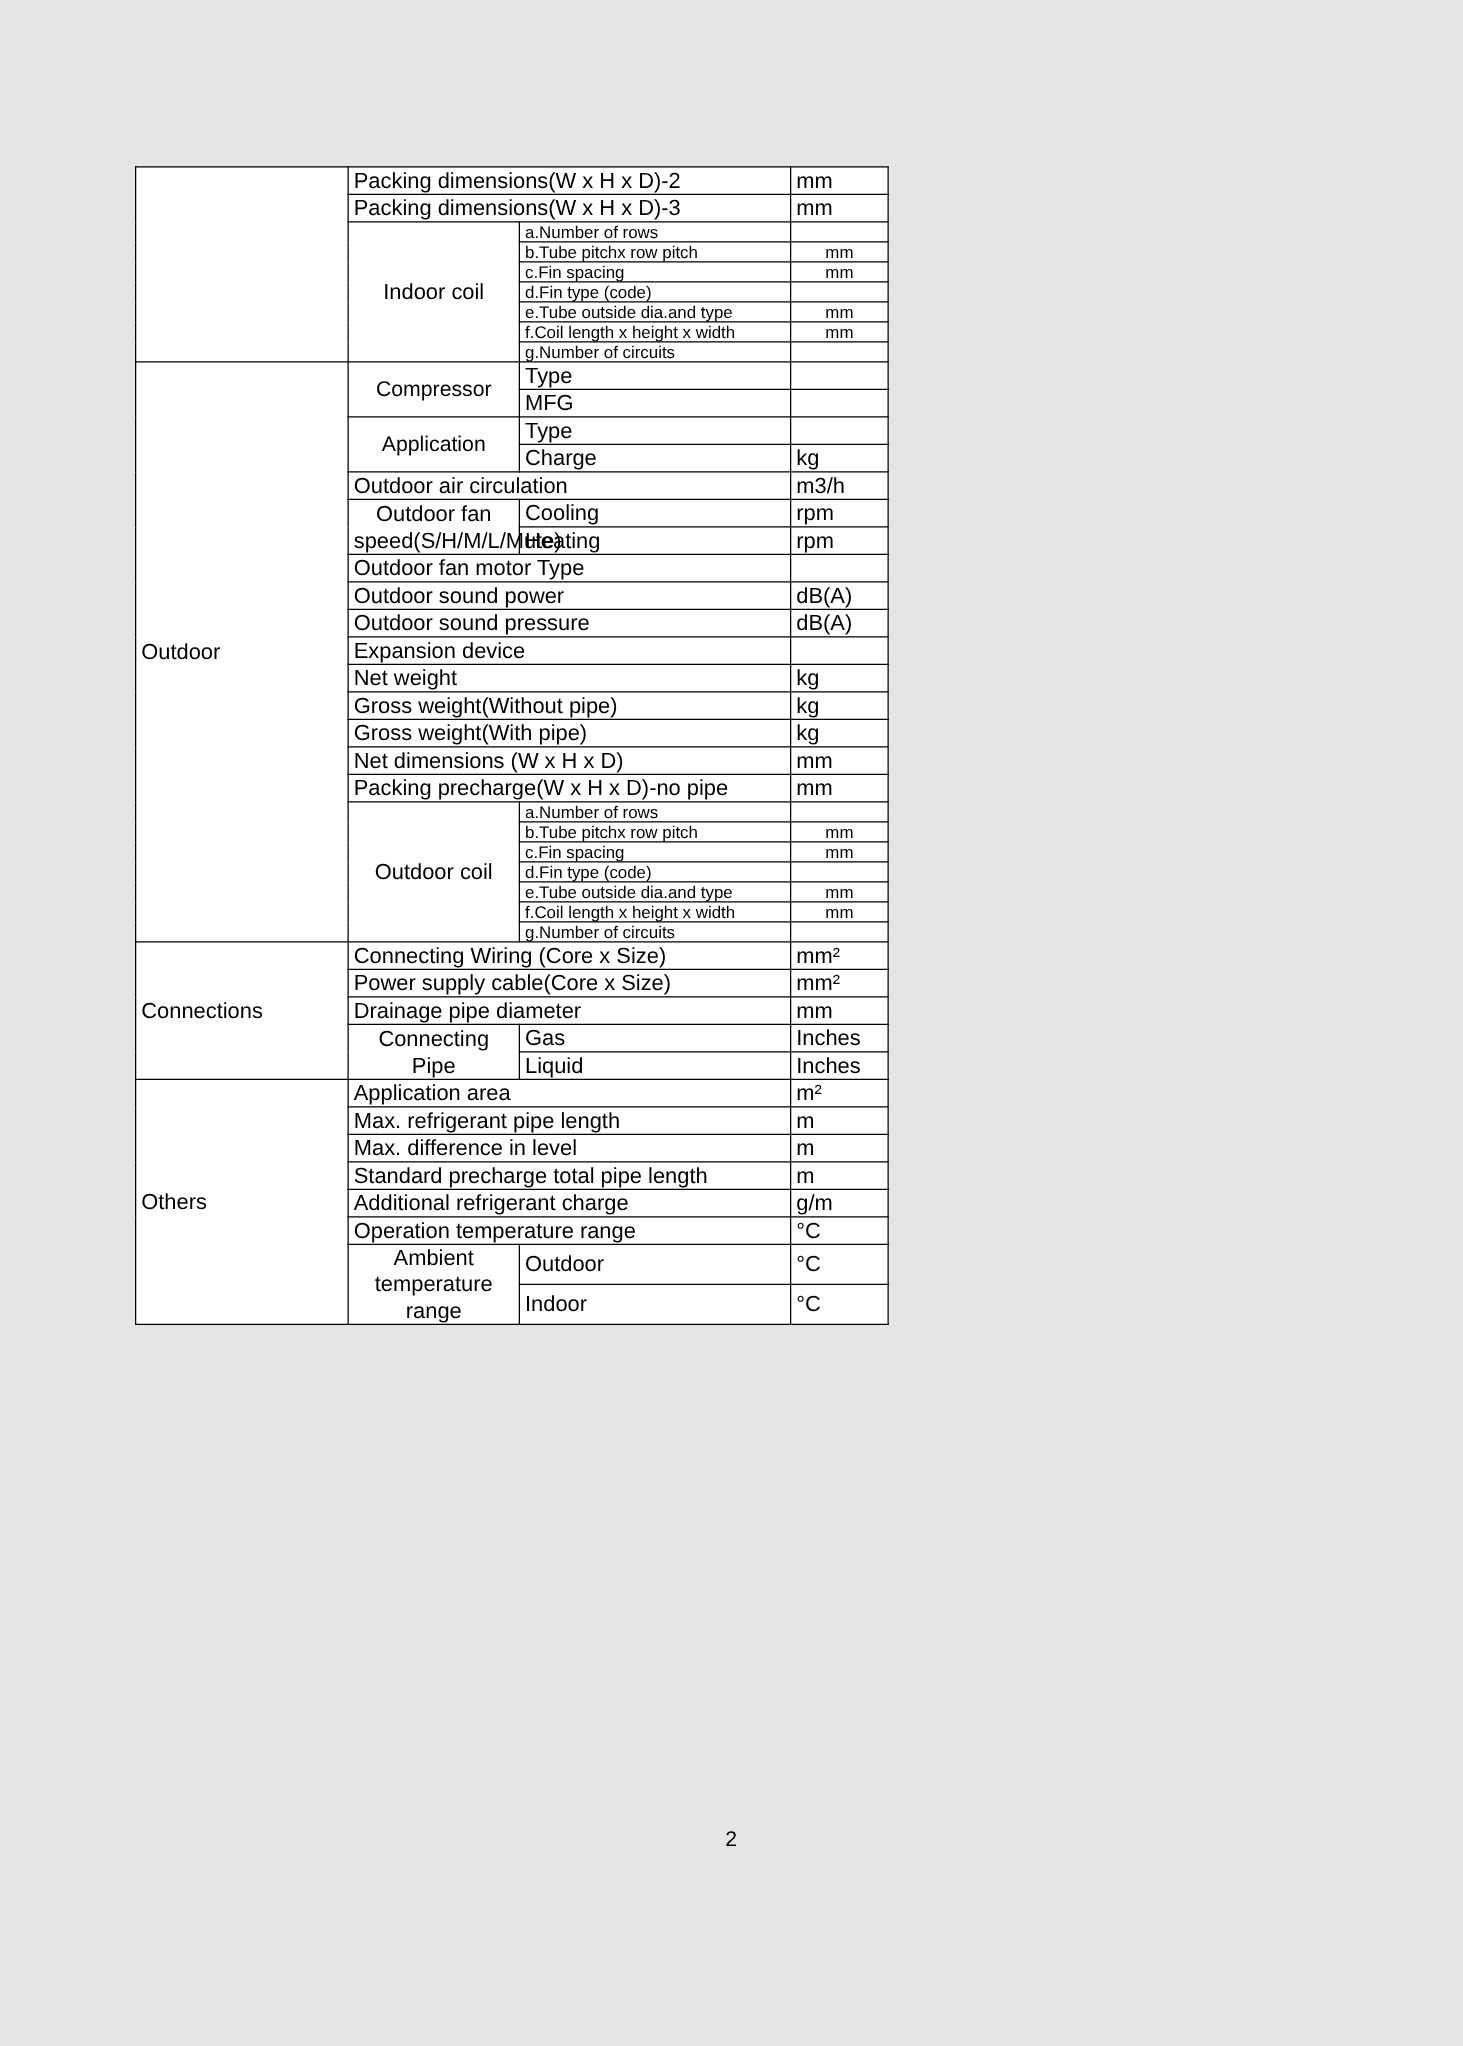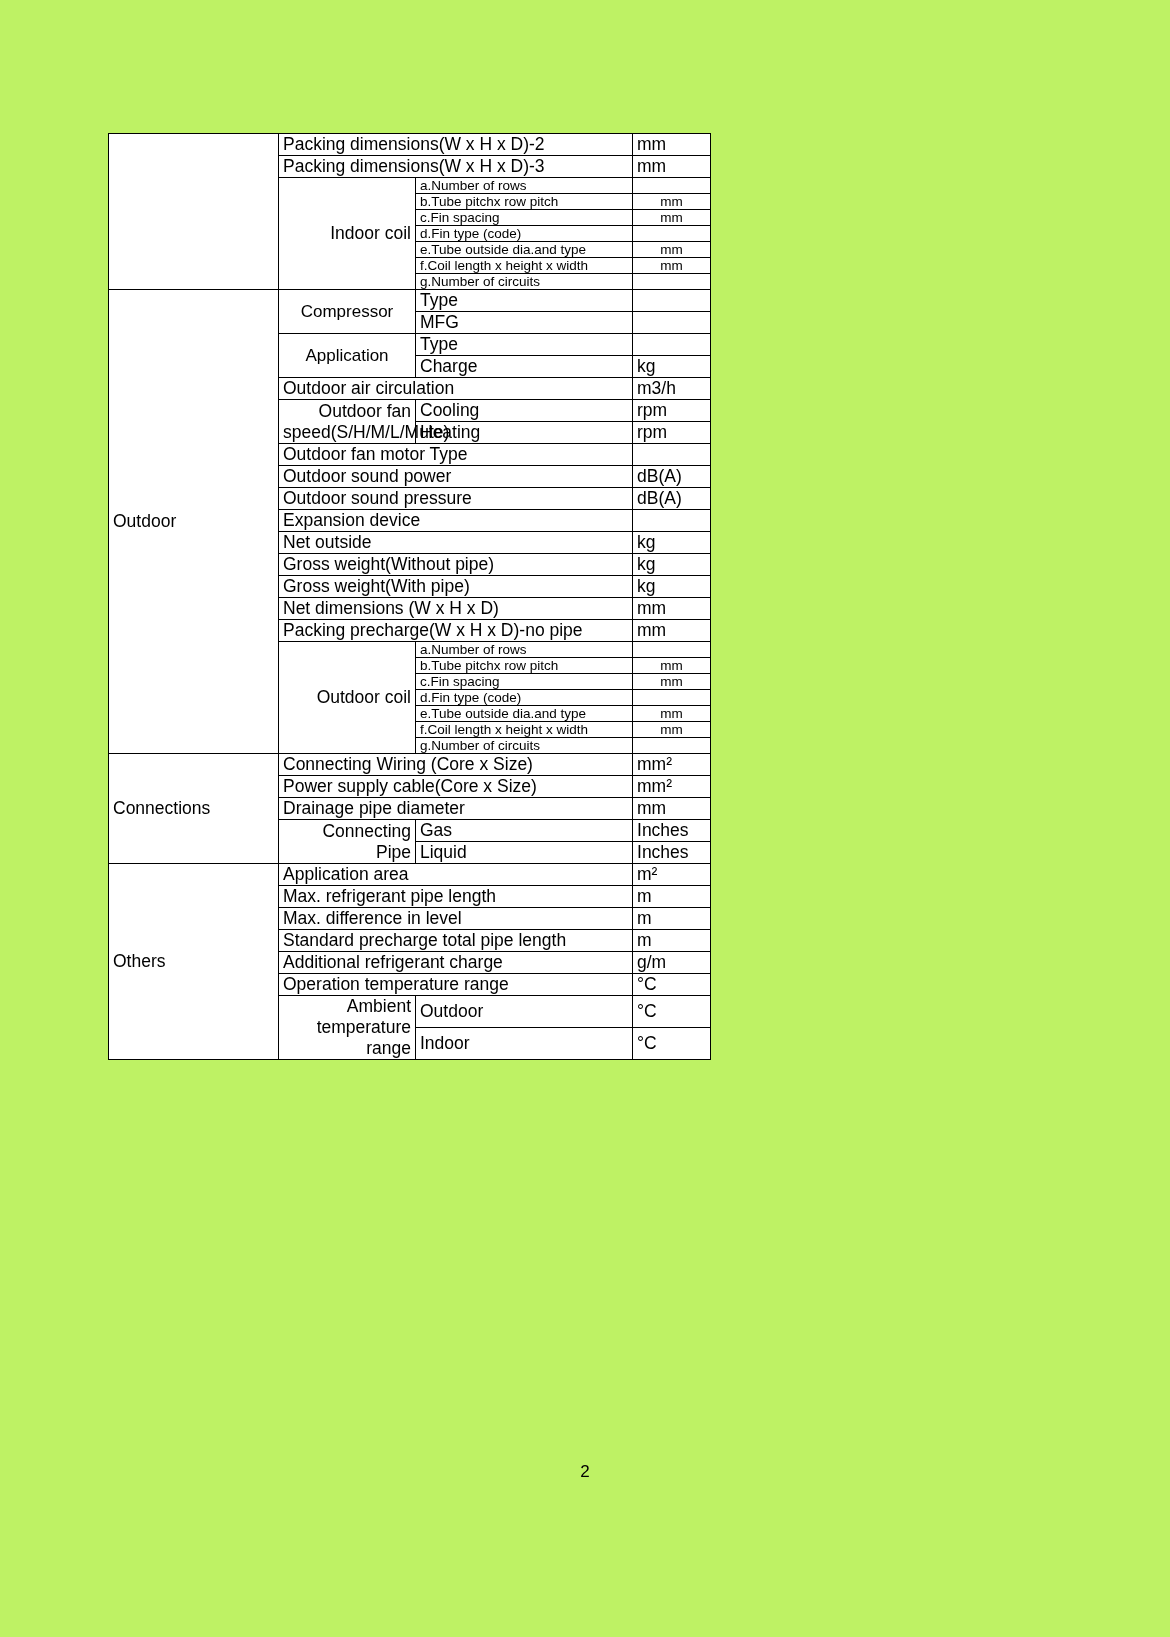--- a/index.html
+++ b/index.html
@@ -7,21 +7,21 @@
     padding: 0;
     background: #c8c8c8;
   }
   body {
     font-family: "Liberation Sans", sans-serif;
   }
   .page {
     position: relative;
     width: 1170px;
     height: 1637px;
-    background: #bef264;
+    background: #e5e5e5;
     margin: 0 auto;
     box-sizing: border-box;
     overflow: hidden;
   }
   .sheet {
     position: absolute;
     left: 108px;
     top: 133px;
     width: 602px;
   }
@@ -48,21 +48,21 @@
     vertical-align: middle;
     padding-left: 6px;
   }
   td.grp {
     font-size: 17px;
     text-align: center;
     vertical-align: middle;
   }
   td.grp-left {
     font-size: 17.5px;
-    text-align: right;
+    text-align: center;
     vertical-align: middle;
     padding-left: 6px;
   }
   td.item-lg { font-size: 17.5px; padding-left: 6px; }
   td.item-sm { font-size: 13.5px; padding-left: 4px; }
   td.unit {
     font-size: 17.5px;
     padding-left: 6px;
     vertical-align: bottom;
   }
@@ -179,21 +179,21 @@
         </tr>
         <tr>
           <td class="item-lg" colspan="2">Outdoor  sound pressure</td>
           <td class="unit">dB(A)</td>
         </tr>
         <tr>
           <td class="item-lg" colspan="2">Expansion device</td>
           <td class="unit"></td>
         </tr>
         <tr>
-          <td class="item-lg" colspan="2">Net outside</td>
+          <td class="item-lg" colspan="2">Net weight</td>
           <td class="unit">kg</td>
         </tr>
         <tr>
           <td class="item-lg" colspan="2">Gross weight(Without pipe)</td>
           <td class="unit">kg</td>
         </tr>
         <tr>
           <td class="item-lg" colspan="2">Gross weight(With pipe)</td>
           <td class="unit">kg</td>
         </tr>

